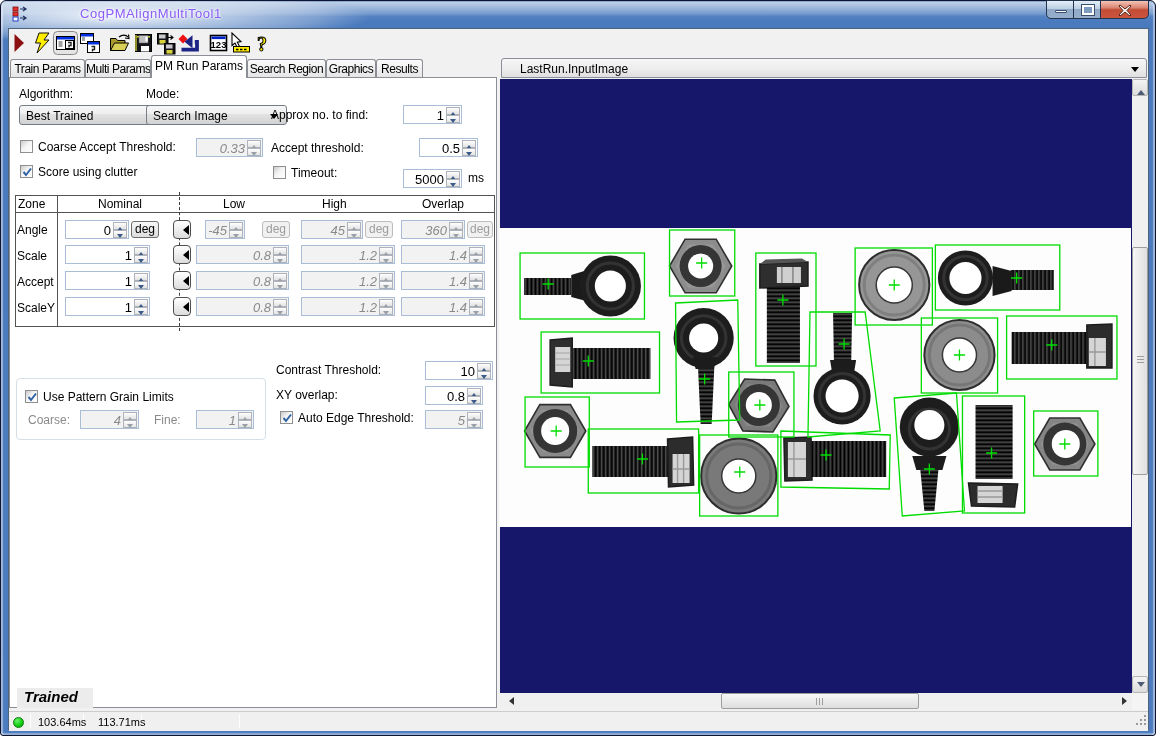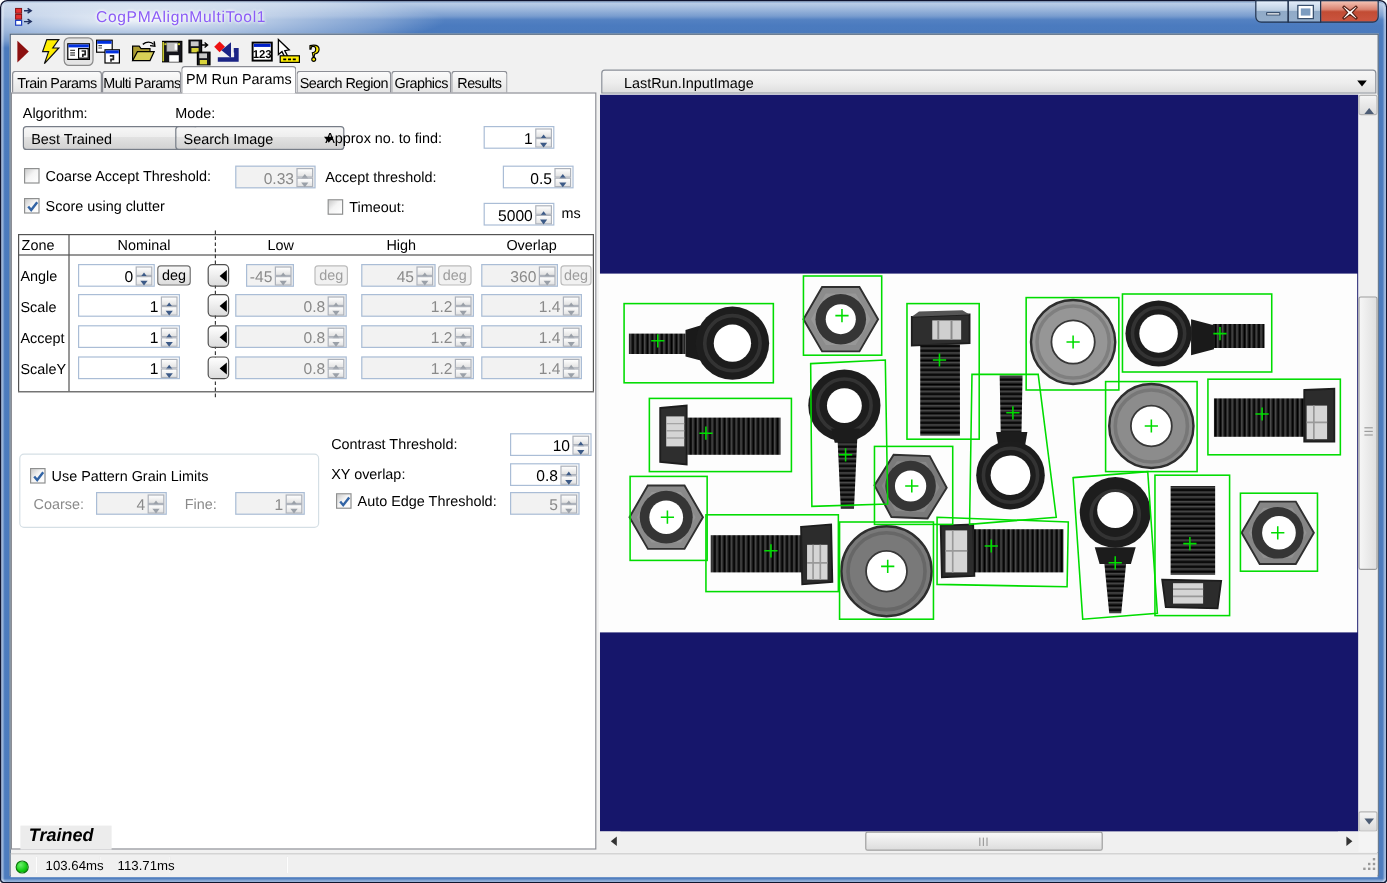--- a/index.html
+++ b/index.html
@@ -27,21 +27,21 @@
 #rightpanel{position:absolute;left:491px;top:29px;width:648px;height:652px;}
 #statusbar{position:absolute;left:0px;top:682px;width:1139px;height:20px;background:#f0f0f0;border-top:1px solid #cdcdcd;}
 .sep{position:absolute;top:2px;height:14px;width:1px;background:#cfcfcf;border-right:1px solid #fdfdfd;}
 .lbl{position:absolute;white-space:nowrap;line-height:13px;}
 .combo{position:absolute;height:20px;border:1px solid #777d87;border-radius:3px;
  background:linear-gradient(180deg,#f7f7f7,#eeeeee 45%,#e2e2e2 46%,#d2d2d2);padding:3px 0 0 6px;}
 .combo:after{content:"";position:absolute;right:8px;top:8px;border:4px solid transparent;border-top:5px solid #000;}
 .spin{position:absolute;height:19px;border:1px solid #aabdd6;background:#fff;}
 .spin .v{position:absolute;right:17px;top:2px;left:0;text-align:right;font-size:13px;}
 .spin.dis{background:#f2f2f2;}
-.spin.dis .v{color:#8a8a8a;}
+.spin.dis .v{color:#8a8a8a;font-style:italic;}
 .sb{position:absolute;right:1px;width:14px;height:8px;background:linear-gradient(180deg,#fefefe,#e3e3e3);border:1px solid #adb2bb;}
 .sb.up{top:1px;}.sb.dn{top:9px;}
 .sb:after{content:"";position:absolute;left:3px;border:3px solid transparent;}
 .sb.up:after{top:1px;border-bottom:4px solid #3c5a87;}
 .sb.dn:after{top:3px;border-top:4px solid #3c5a87;}
 .sb.gr.up:after{border-bottom-color:#9aa0a8;}.sb.gr.dn:after{border-top-color:#9aa0a8;}
 .degbtn{position:absolute;width:28px;height:17px;border:1px solid #6e6e6e;border-radius:3px;
  background:linear-gradient(180deg,#f8f8f8,#ebebeb 45%,#dddddd);text-align:center;line-height:15px;font-size:12px;}
 .degbtn.dis{border-color:#bcbcbc;color:#9d9d9d;background:#f1f1f1;}
 .arrbtn{position:absolute;width:18px;height:19px;border:1px solid #4f4f4f;border-radius:4px;

